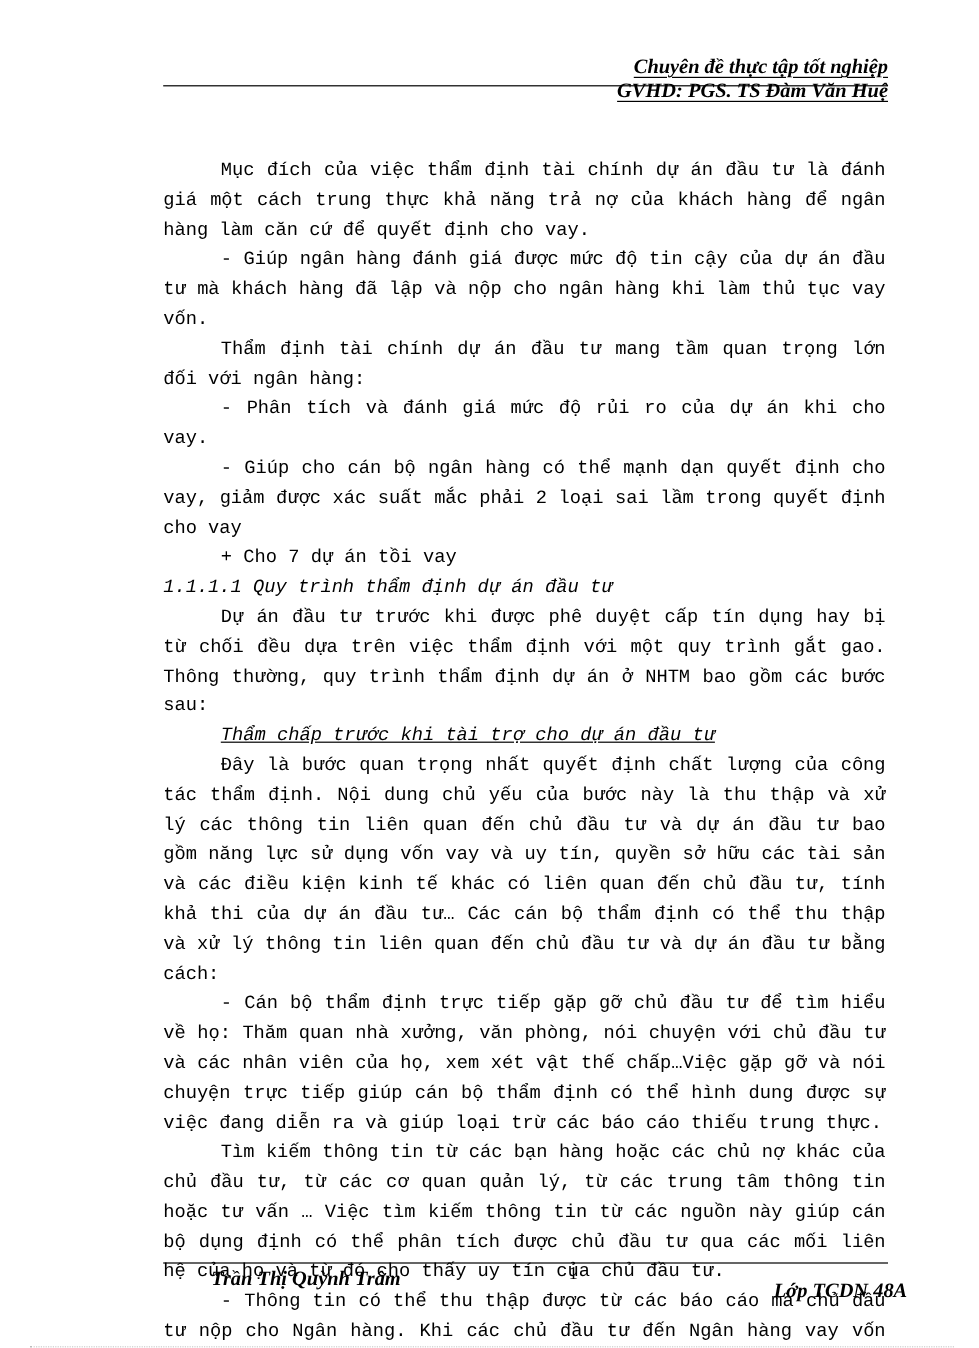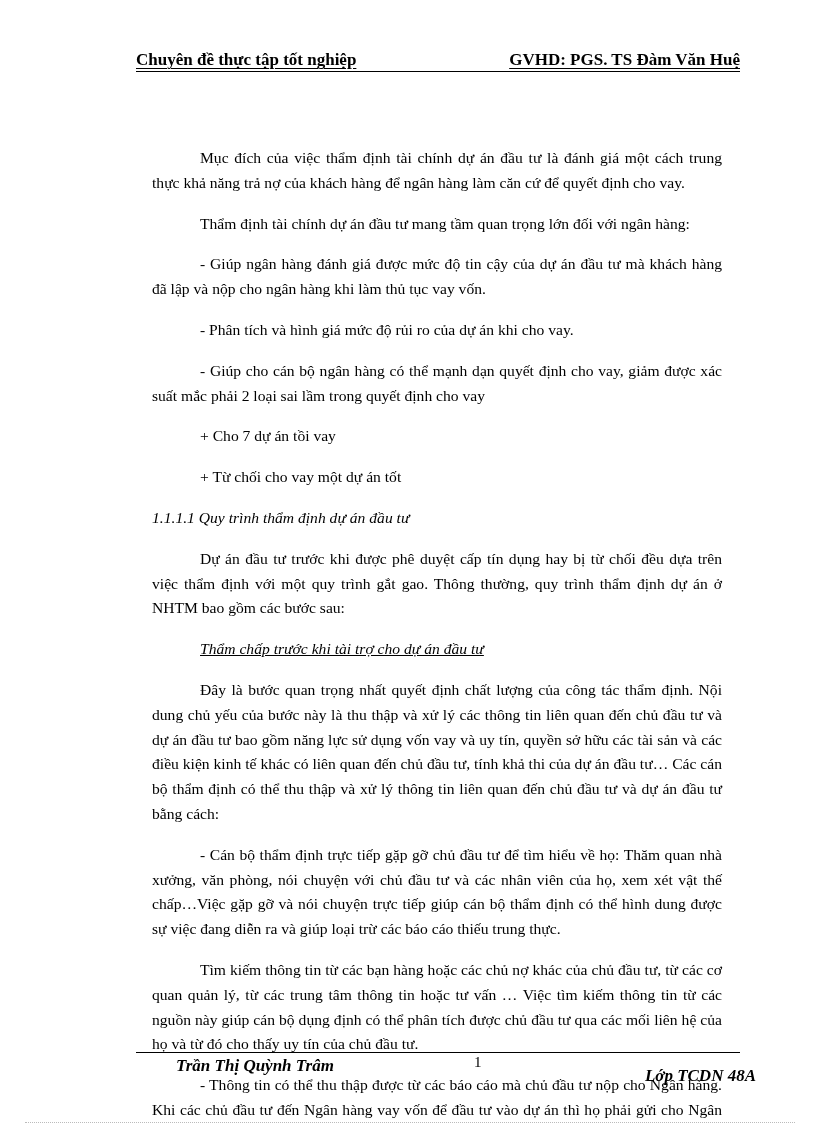--- a/index.html
+++ b/index.html
@@ -24,38 +24,41 @@
     .header {
       position: absolute;
       left: 136px;
       top: 46px;
       width: 604px;
       height: 24px;
       display: flex;
       justify-content: space-between;
       align-items: flex-end;
       font-weight: bold;
+      font-style: italic;
       font-size: 17px;
       border-bottom: 1.5px solid #000;
       padding-bottom: 1px;
+      flex-direction: column;
     }
     .header .left { text-decoration: underline; text-decoration-thickness: 1px; text-underline-offset: 3px; }
     .header .right { text-decoration: underline; text-decoration-thickness: 1px; text-underline-offset: 3px; }
 
     .body-text {
       position: absolute;
       left: 136px;
       top: 130px;
       width: 602px;
       font-size: 15.6px;
       line-height: 24.8px;
       text-align: justify;
     }
     .body-text p {
-      margin: 16px;
+      margin: 0;
+      font-family: Liberation Mono, monospace;
     }
     .indent { text-indent: 48px; }
     .subhead {
       font-style: italic;
       text-indent: 0;
     }
     .subhead-u {
       font-style: italic;
       text-decoration: underline;
       text-indent: 48px;
@@ -110,26 +113,25 @@
 
 <div class="page">
 
   <div class="header">
     <span class="left">Chuyên đề thực tập tốt nghiệp</span>
     <span class="right">GVHD: PGS. TS Đàm Văn Huệ</span>
   </div>
 
   <div class="body-text">
     <p class="indent">Mục đích của việc thẩm định tài chính dự án đầu tư là đánh giá một cách trung thực khả năng trả nợ của khách hàng để ngân hàng làm căn cứ để quyết định cho vay.</p>
+    <p class="indent">- Giúp ngân hàng đánh giá được mức độ tin cậy của dự án đầu tư mà khách hàng đã lập và nộp cho ngân hàng khi làm thủ tục vay vốn.</p>
     <p class="indent">Thẩm định tài chính dự án đầu tư mang tầm quan trọng lớn đối với ngân hàng:</p>
-    <p class="indent">- Giúp ngân hàng đánh giá được mức độ tin cậy của dự án đầu tư mà khách hàng đã lập và nộp cho ngân hàng khi làm thủ tục vay vốn.</p>
-    <p class="indent">- Phân tích và hình giá mức độ rủi ro của dự án khi cho vay.</p>
+    <p class="indent">- Phân tích và đánh giá mức độ rủi ro của dự án khi cho vay.</p>
     <p class="indent">- Giúp cho cán bộ ngân hàng có thể mạnh dạn quyết định cho vay, giảm được xác suất mắc phải 2 loại sai lầm trong quyết định cho vay</p>
     <p class="indent">+ Cho 7 dự án tồi vay</p>
-    <p class="indent">+ Từ chối cho vay một dự án tốt</p>
     <p class="subhead">1.1.1.1 Quy trình thẩm định dự án đầu tư</p>
     <p class="indent">Dự án đầu tư trước khi được phê duyệt cấp tín dụng hay bị từ chối đều dựa trên việc thẩm định với một quy trình gắt gao. Thông thường, quy trình thẩm định dự án ở NHTM bao gồm các bước sau:</p>
     <p class="subhead-u">Thẩm chấp trước khi tài trợ cho dự án đầu tư</p>
     <p class="indent">Đây là bước quan trọng nhất quyết định chất lượng của công tác thẩm định. Nội dung chủ yếu của bước này là thu thập và xử lý các thông tin liên quan đến chủ đầu tư và dự án đầu tư bao gồm năng lực sử dụng vốn vay và uy tín, quyền sở hữu các tài sản và các điều kiện kinh tế khác có liên quan đến chủ đầu tư, tính khả thi của dự án đầu tư… Các cán bộ thẩm định có thể thu thập và xử lý thông tin liên quan đến chủ đầu tư và dự án đầu tư bằng cách:</p>
     <p class="indent">- Cán bộ thẩm định trực tiếp gặp gỡ chủ đầu tư để tìm hiểu về họ: Thăm quan nhà xưởng, văn phòng, nói chuyện với chủ đầu tư và các nhân viên của họ, xem xét vật thế chấp…Việc gặp gỡ và nói chuyện trực tiếp giúp cán bộ thẩm định có thể hình dung được sự việc đang diễn ra và giúp loại trừ các báo cáo thiếu trung thực.</p>
     <p class="indent"> Tìm kiếm thông tin từ các bạn hàng hoặc các chủ nợ khác của chủ đầu tư, từ các cơ quan quản lý, từ các trung tâm thông tin hoặc tư vấn … Việc tìm kiếm thông tin từ các nguồn này giúp cán bộ dụng định có thể phân tích được chủ đầu tư qua các mối liên hệ của họ và từ đó cho thấy uy tín của chủ đầu tư.</p>
     <p class="indent">- Thông tin có thể thu thập được từ các báo cáo mà chủ đầu tư nộp cho Ngân hàng. Khi các chủ đầu tư đến Ngân hàng vay vốn để đầu tư vào dự án thì họ phải gửi cho Ngân hàng các báo cáo tài chính như bảng cân đối kế cách, báo cáo thu</p>
   </div>
 
   <div class="footer-line"></div>

